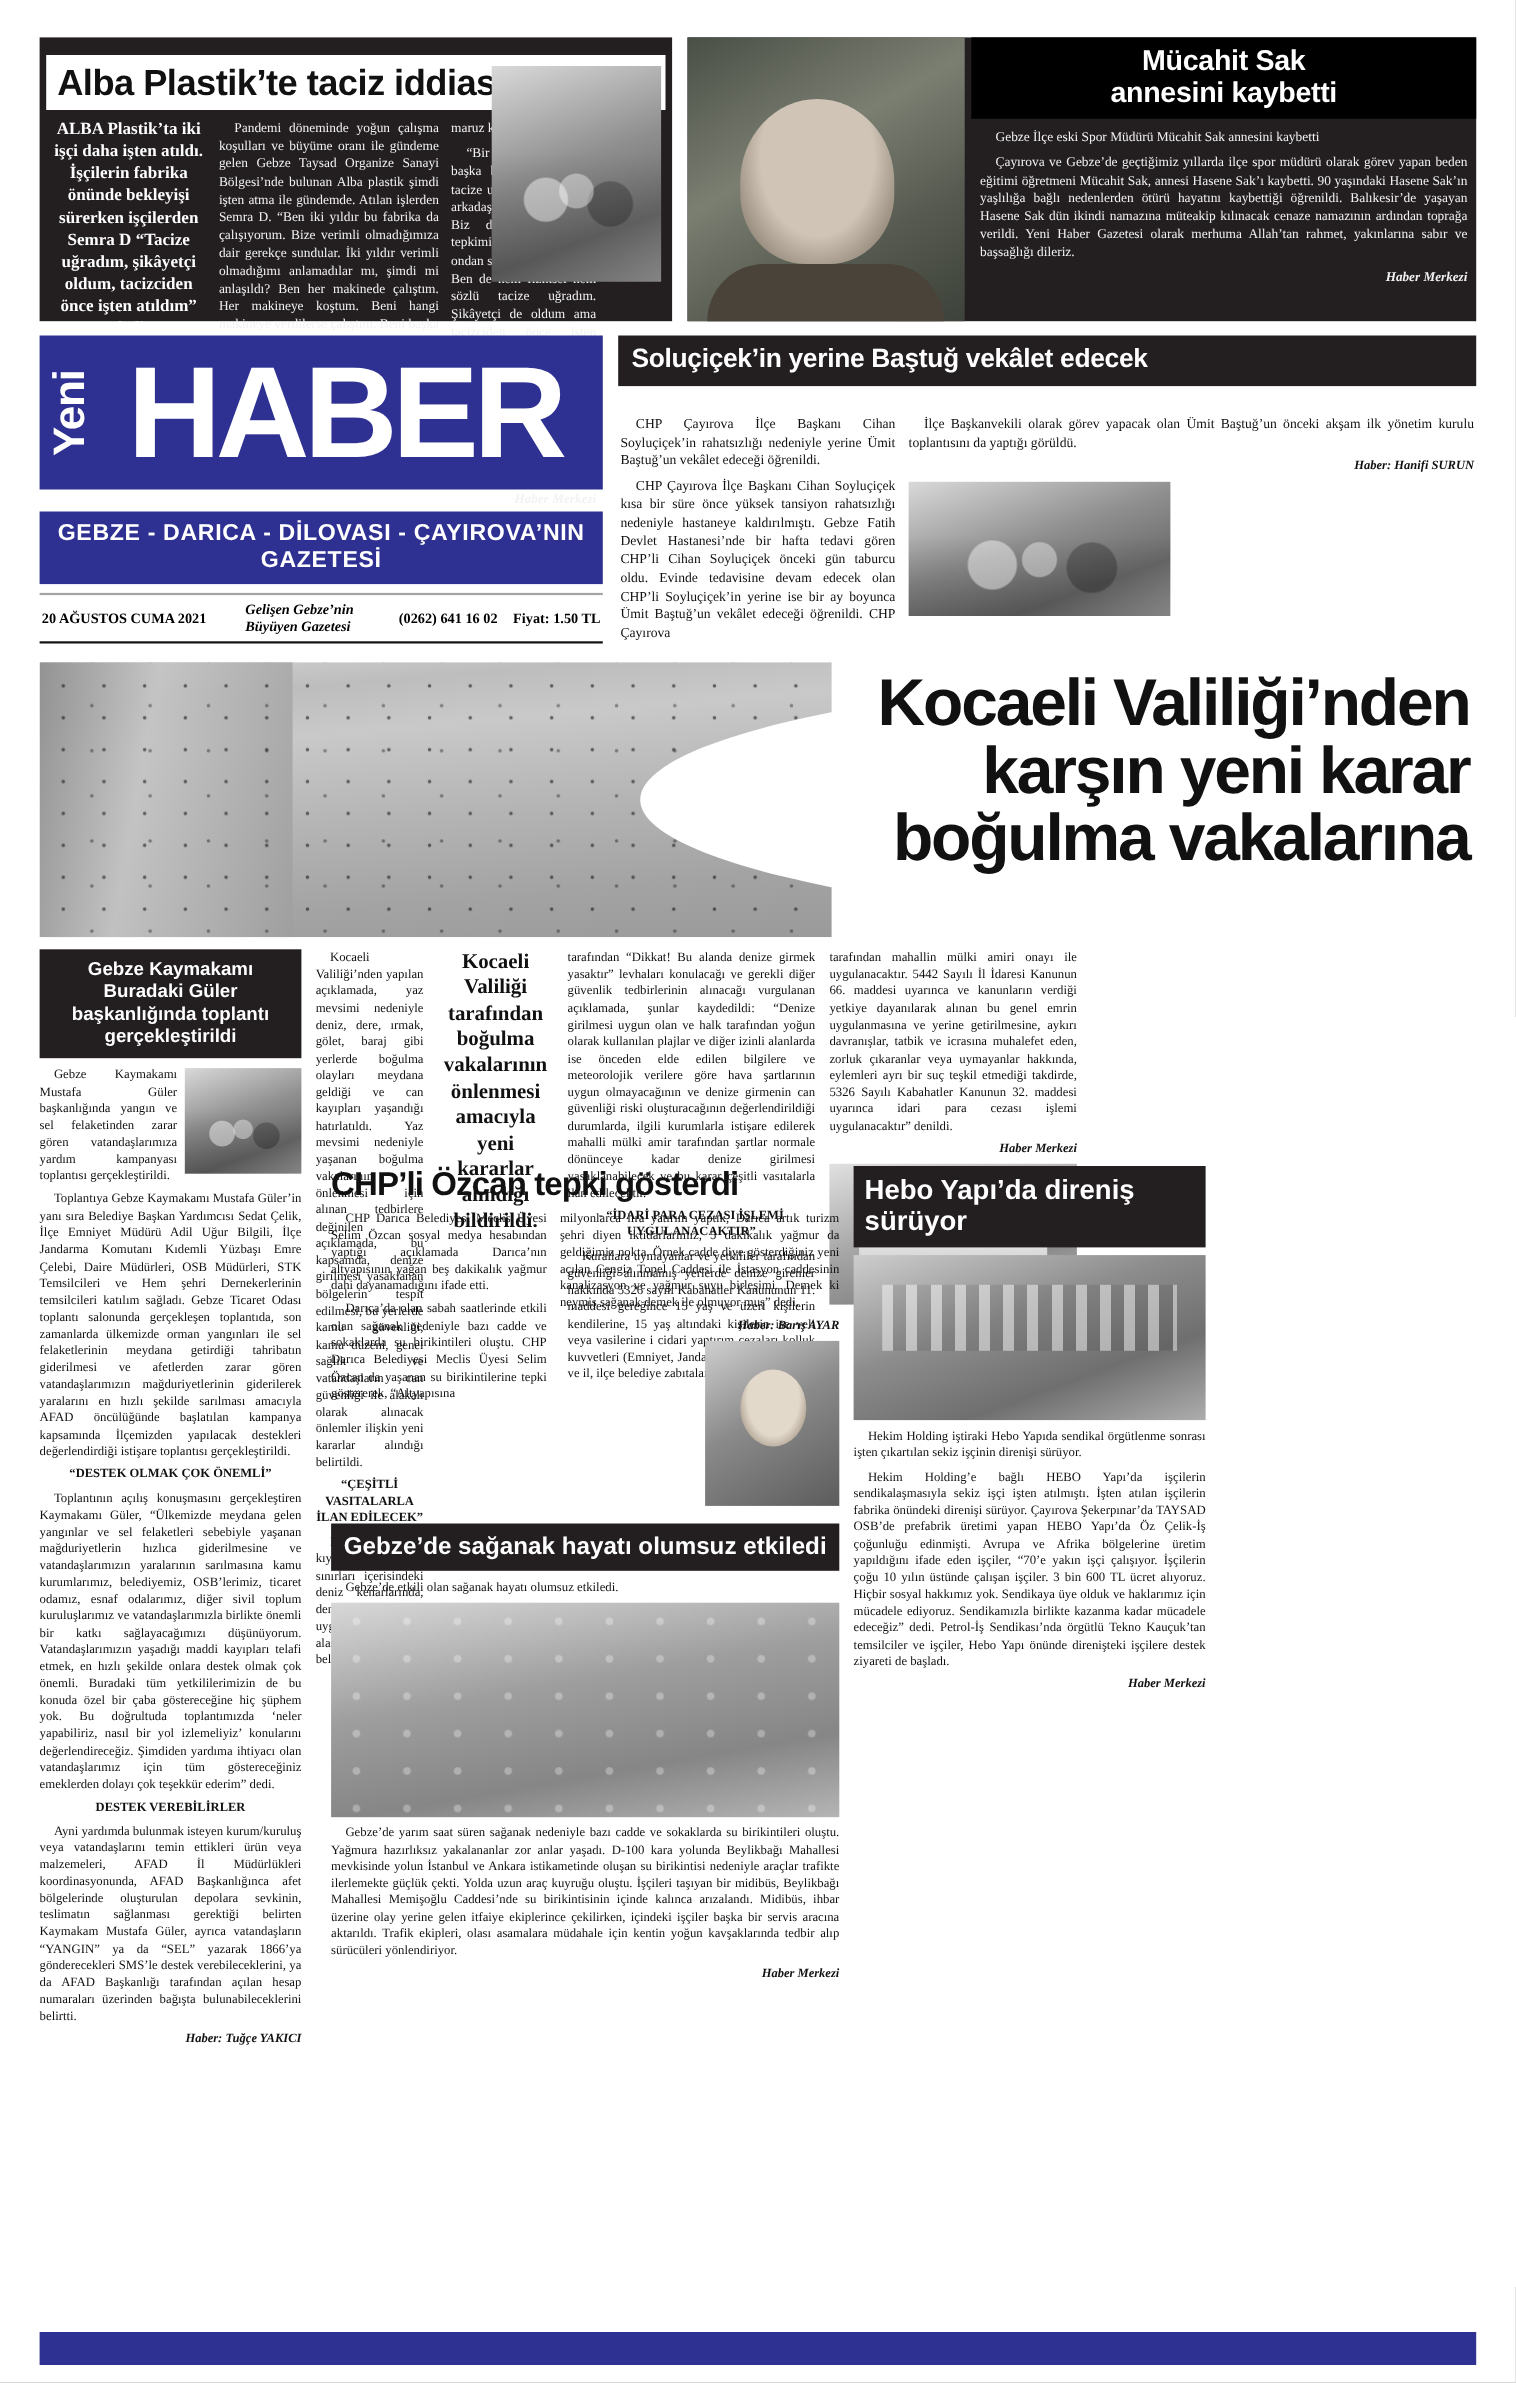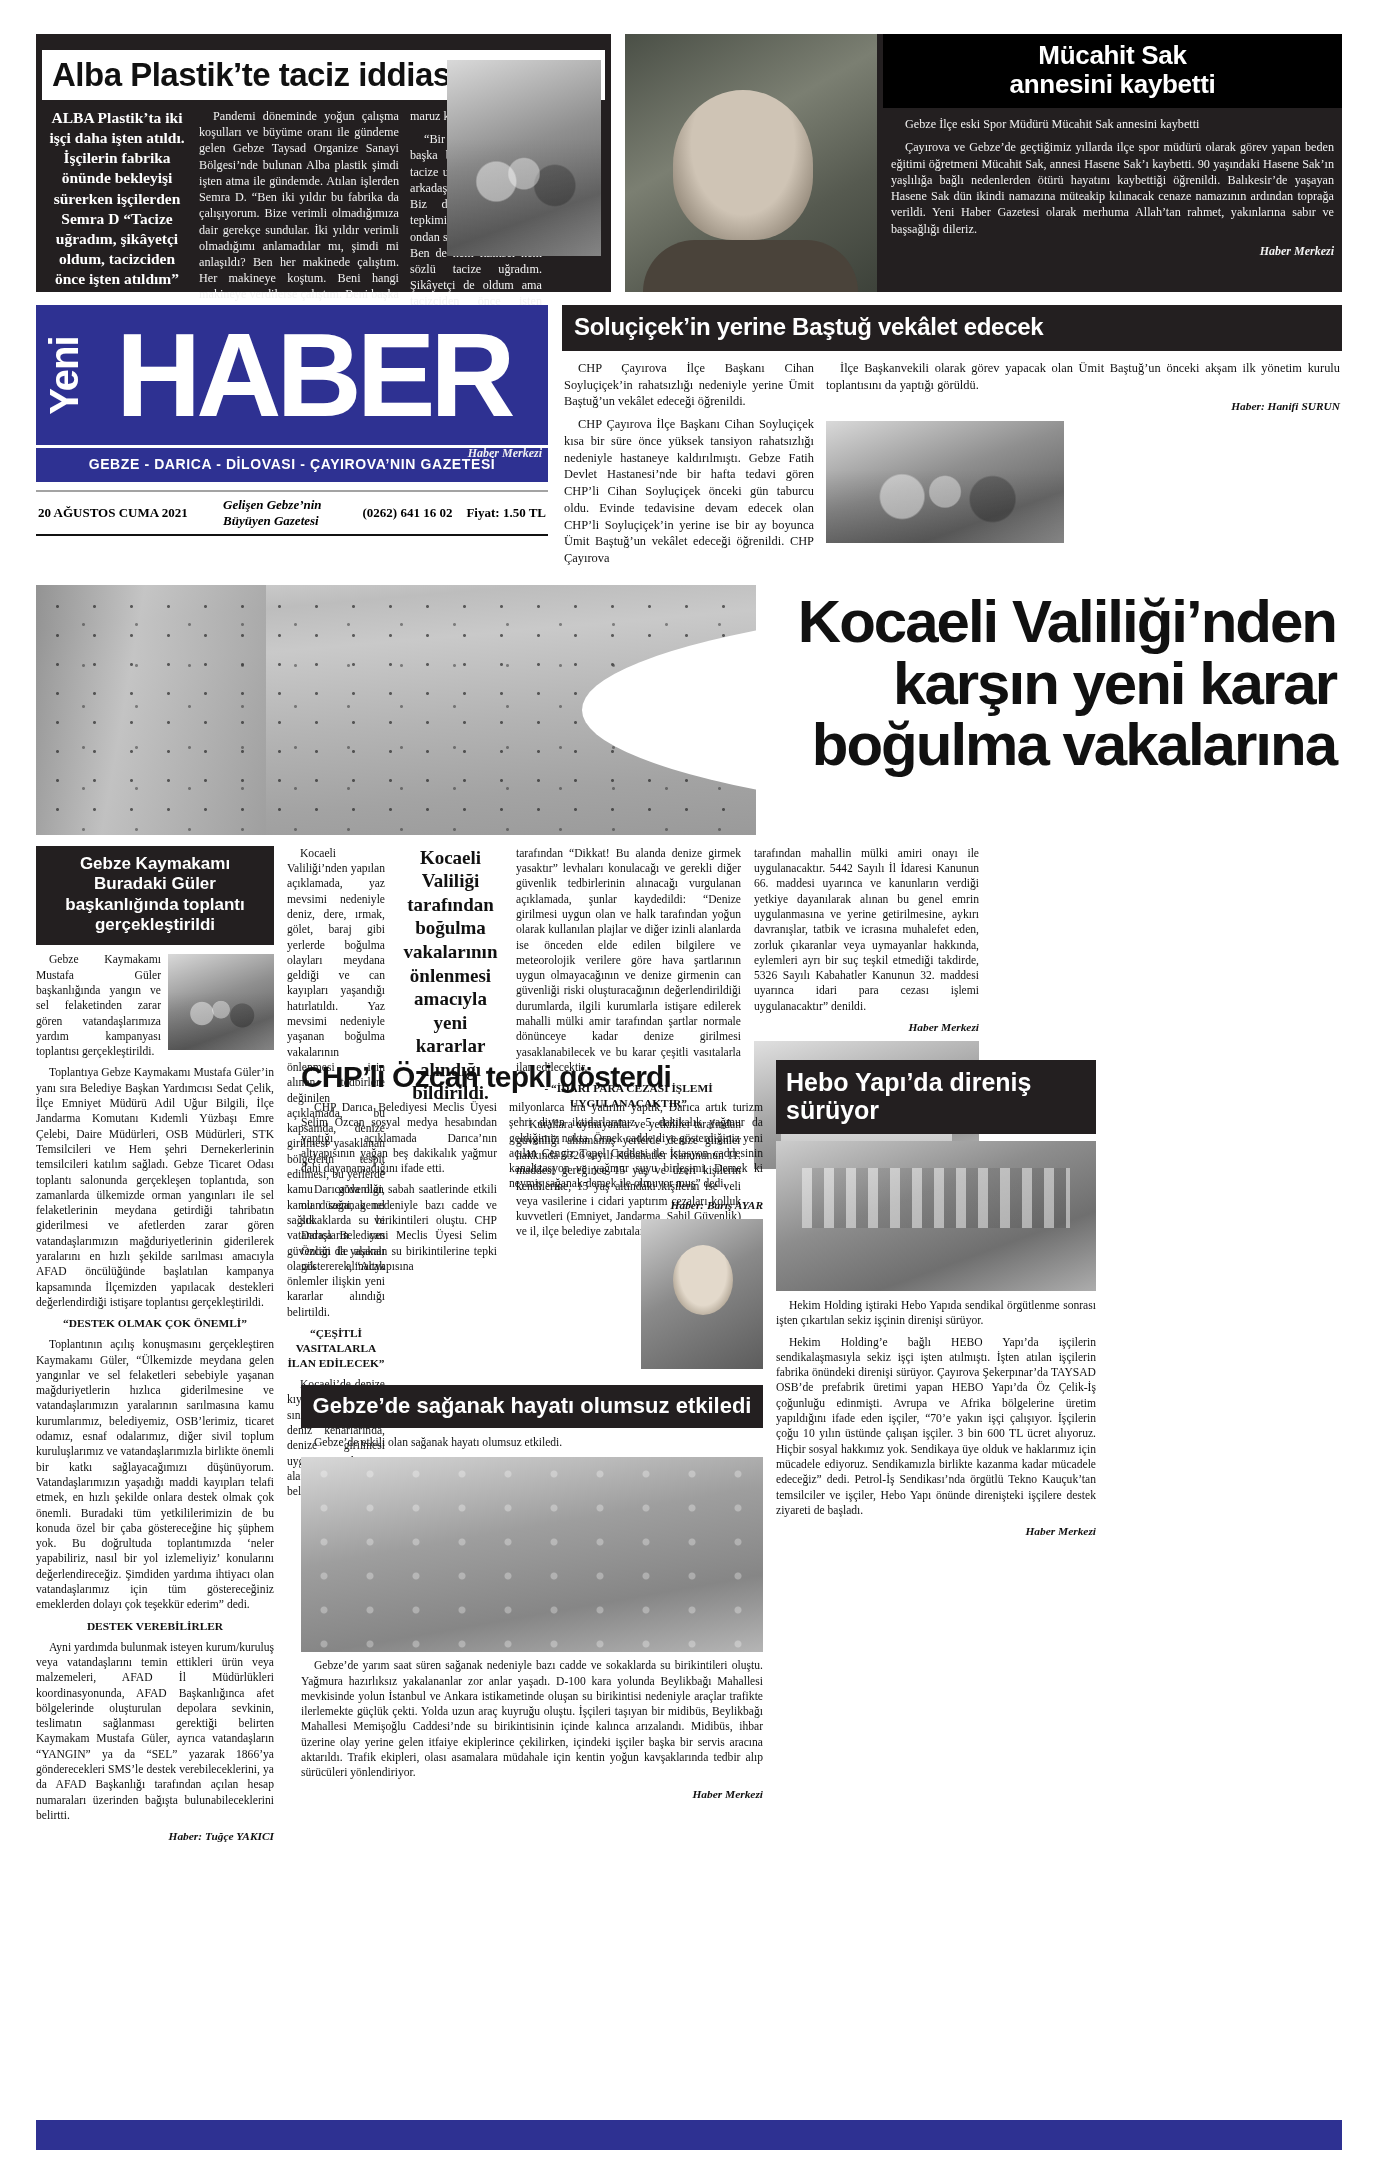--- a/index.html
+++ b/index.html
@@ -60,32 +60,32 @@
     color:#fff;font-family:"Liberation Sans",sans-serif;font-weight:bold;font-size:40px;
     transform:rotate(-90deg);transform-origin:center;letter-spacing:-1px;
     width:140px;text-align:center;margin-left:-42px;
   }
   .logo .haber{
     color:#fff;font-family:"Liberation Sans",sans-serif;font-weight:bold;
     font-size:118px;letter-spacing:-5px;line-height:.95;margin-left:-18px;
   }
   .mast-sub{
     background:#2e3192;color:#fff;font-family:"Liberation Sans",sans-serif;font-weight:bold;
-    font-size:14px;letter-spacing:.6px;text-align:center;padding:8px 0 10px 0;margin-top:3px;
+    font-size:21px;letter-spacing:.6px;text-align:center;padding:8px 0 10px 0;margin-top:20px;
   }
   .datebar{display:flex;align-items:center;border-top:2px solid #a3a3a3;border-bottom:2px solid #111;
     margin-top:8px;padding:5px 2px;font-size:13px;font-family:"Liberation Serif",serif;}
   .datebar .d1{font-weight:bold;width:185px;}
   .datebar .d2{font-weight:bold;font-style:italic;flex:1;}
   .datebar .d3{font-weight:bold;}
 
   .mast-right{flex:1;display:flex;flex-direction:column;}
   .mr-head{background:#231f20;color:#fff;font-family:"Liberation Sans",sans-serif;font-weight:bold;
     font-size:24px;padding:8px 12px 10px 12px;letter-spacing:-.3px;}
-  .mr-body{display:flex;gap:12px;padding:9px 2px 0 2px;flex:1;}
+  .mr-body{display:flex;gap:12px;padding:26px 2px 0 2px;flex:1;}
   .mr-col{font-size:12.4px;line-height:1.35;text-align:justify;color:#111;}
   .mr-col p{margin:0 0 6px 0;text-indent:14px;}
   .mr-photo{width:238px;height:122px;margin-top:6px;}
 
   
   .hero{position:relative;margin-top:12px;height:250px;overflow:hidden;background:#fff;}
   .hero-img{position:absolute;left:0;top:0;width:720px;height:250px;
     background:linear-gradient(175deg,#d2d2d2 0%,#bdbdbd 14%,#c9c9c9 28%,#b4b4b4 55%,#a3a3a3 80%,#9a9a9a 100%);}
   .hero-img::before{content:"";position:absolute;left:0;top:0;width:230px;height:250px;
     background:linear-gradient(100deg,#8c8c8c,#c4c4c4 40%,#9f9f9f);opacity:.9;}

